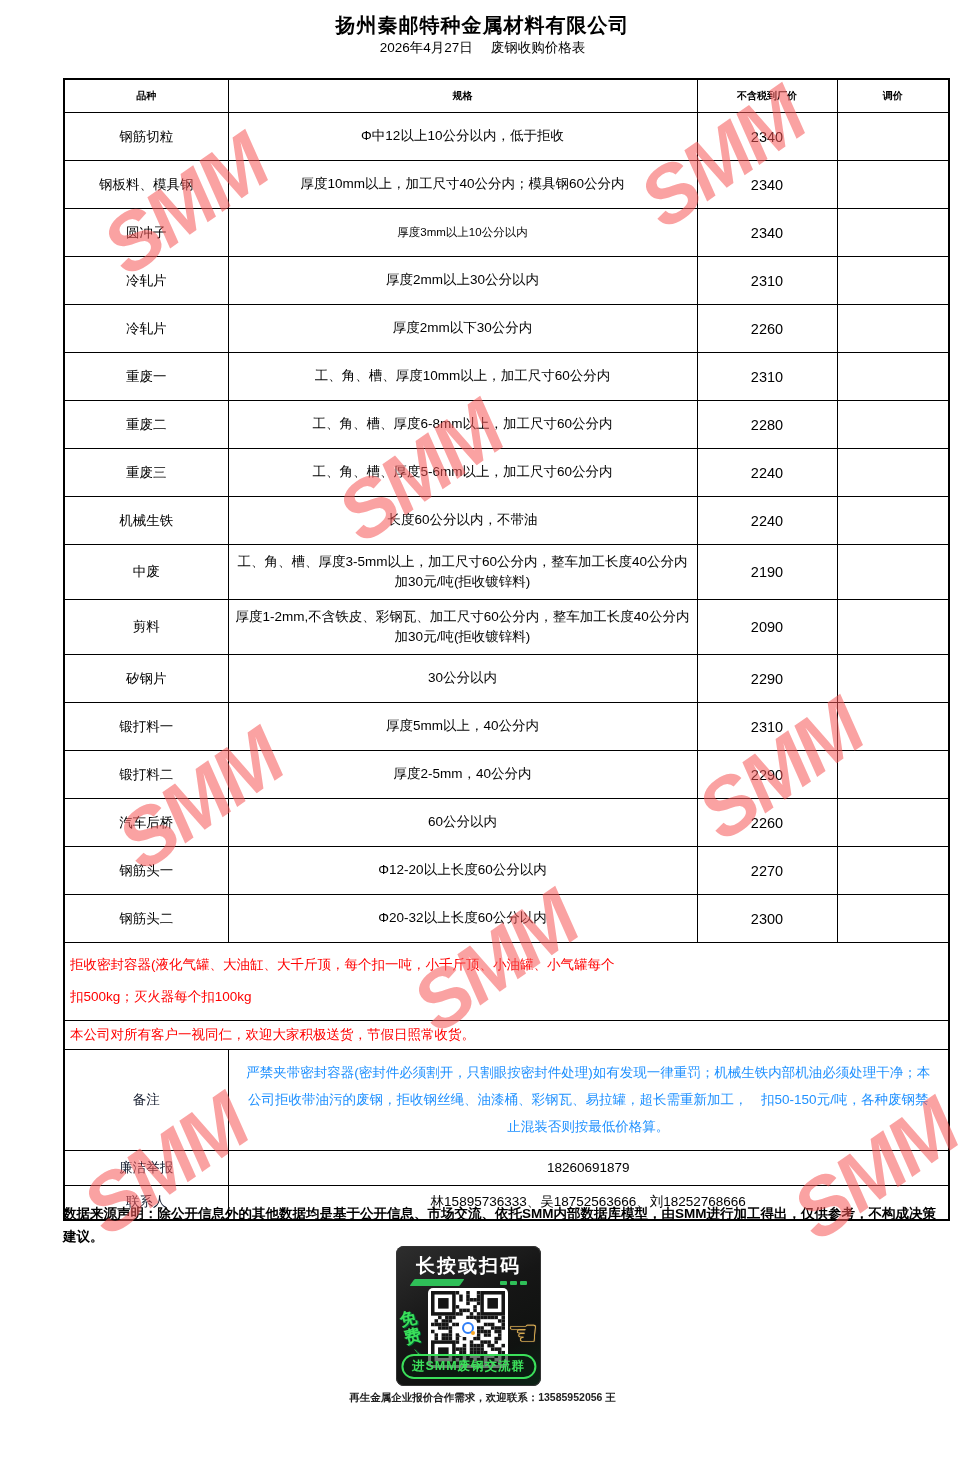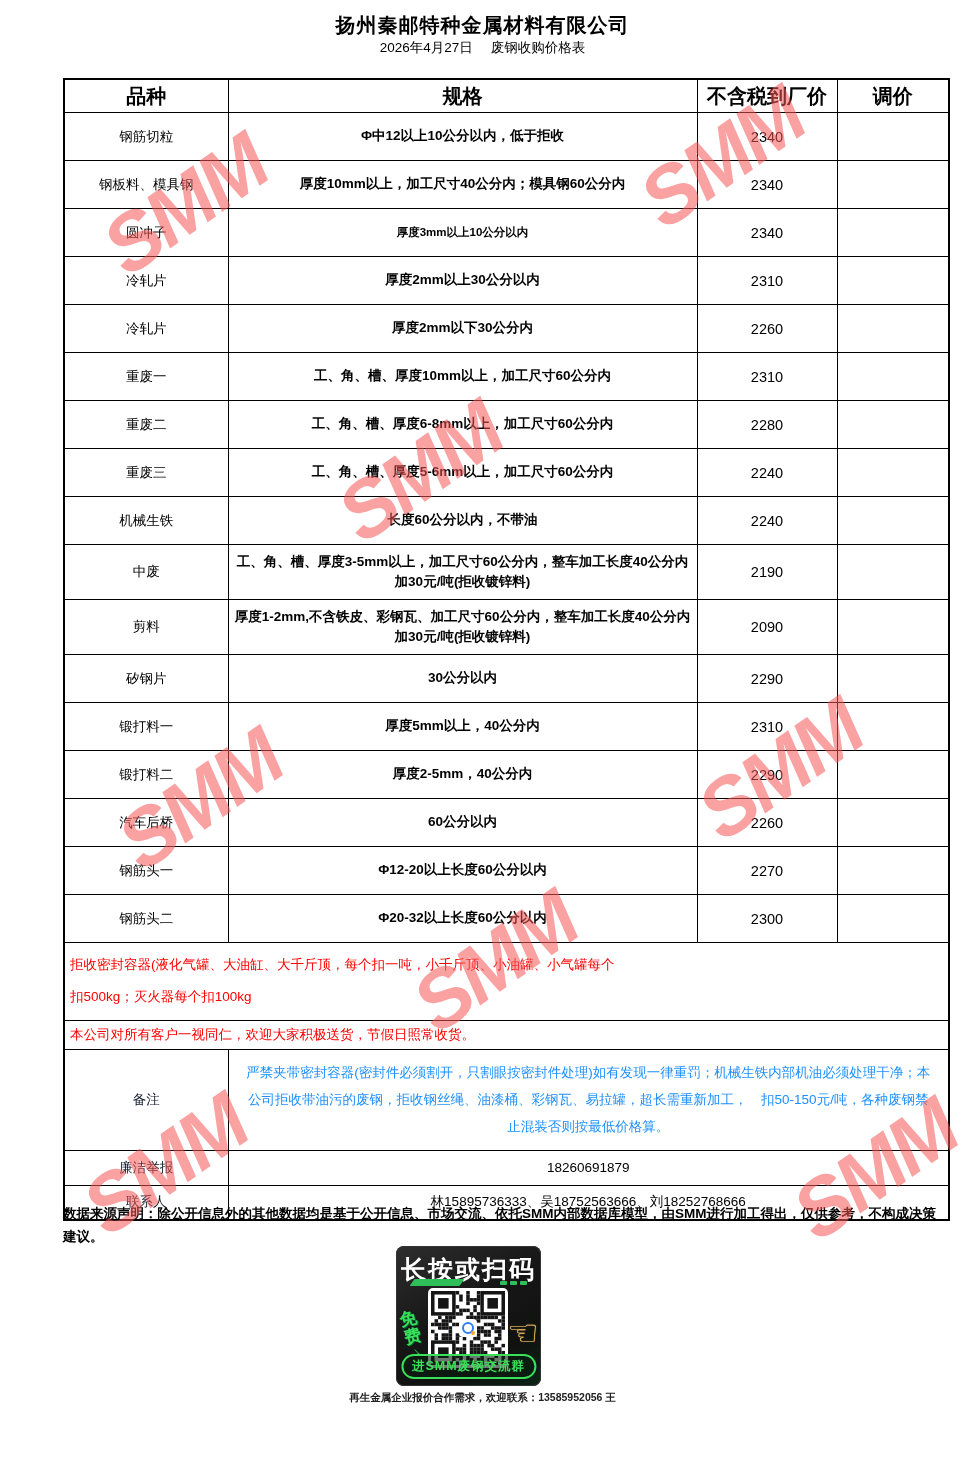--- a/index.html
+++ b/index.html
@@ -7,47 +7,47 @@
         font-family:"Liberation Sans","DejaVu Sans",sans-serif;color:#000;border-radius:25px;}
   
   .title{padding-top:12px;text-align:center;font-size:20px;font-weight:bold;letter-spacing:1px;}
   .subtitle{text-align:center;font-size:13.5px;}
   .subtitle .gap{display:inline-block;width:18px;}
   
   table.tbl{position:absolute;left:63px;top:78px;width:885px;border-collapse:collapse;
             border:2px solid #000;table-layout:fixed;}
   .tbl th,.tbl td{border:1px solid #000;text-align:center;vertical-align:middle;
                   font-size:13.5px;padding:2px 6px;word-break:break-all;}
-  .tbl thead th{height:28px;font-size:20px;font-weight:bold;padding:2px;}
+  .tbl thead th{height:28px;font-size:10px;font-weight:bold;padding:2px;}
   .tbl tbody.rows td{height:43px;}
   .tbl tr.tall td{height:50px;}
   .tbl tr.small td.spec{font-size:11.5px;font-family:"Liberation Sans Narrow","Liberation Sans",sans-serif;}
   .tbl td.price{font-size:14.5px;}
-  .tbl td.spec{line-height:1.5;font-weight:bold;}
+  .tbl td.spec{line-height:1.5;}
   
   .note-red{color:#ff0000;text-align:left !important;font-size:15px;line-height:2.4;
             padding:6px 4px 6px 5px !important;white-space:pre-line;height:60px;margin-left:46px;}
   .note-red.single{height:18px;line-height:1.3;padding:5px 4px 5px 5px !important;}
   .lbl-red{color:#0f172a;font-size:14px;}
   .remark-row td{height:92px;margin-left:6px;}
   .remark-text{color:#1e90ff;font-size:13.5px;line-height:2.0;padding:4px 14px !important;
                text-align:center;}
   .report-row td{height:30px;}
   .contact-row td{height:29px;}
   .center-val{font-size:14px;}
   
   .disclaimer{position:absolute;left:63px;top:1203px;width:885px;font-size:13.5px;
               font-weight:bold;line-height:1.7;}
   .footer{position:absolute;left:0;top:1391px;width:965px;text-align:center;
           font-size:10.5px;font-weight:bold;color:#222;}
   
   .qr-card{position:absolute;left:396px;top:1246px;width:145px;height:140px;border-radius:8px;
            background:linear-gradient(150deg,#2e2e2e 0%,#161616 45%,#101210 75%,#0c2416 100%);
            box-shadow:inset 0 0 0 1px #333;}
-  .qr-title{padding-top:7px;text-align:center;color:#fff;font-size:25px;font-weight:bold;letter-spacing:2px;}
+  .qr-title{padding-top:7px;text-align:center;color:#fff;font-size:19px;font-weight:bold;letter-spacing:2px;}
   .qr-tab{position:absolute;left:16px;top:33px;width:50px;height:7px;background:#2fbf58;
           transform:skewX(-35deg);border-radius:1px;}
   .qr-dots{position:absolute;right:14px;top:35px;display:flex;gap:3px;}
   .qr-dots i{display:block;width:7px;height:4px;background:#2fbf58;border-radius:1px;}
   .qr-box{position:absolute;left:32px;top:42px;width:80px;height:80px;background:#fff;
           border-radius:5px;}
   .qr-box svg{position:absolute;left:3px;top:3px;}
   .qr-logo{position:absolute;left:50%;top:50%;width:18px;height:18px;transform:translate(-50%,-50%);
            background:#fff;border-radius:4px;}
   .qr-logo::before{content:"";position:absolute;left:3px;top:3px;width:8px;height:8px;

